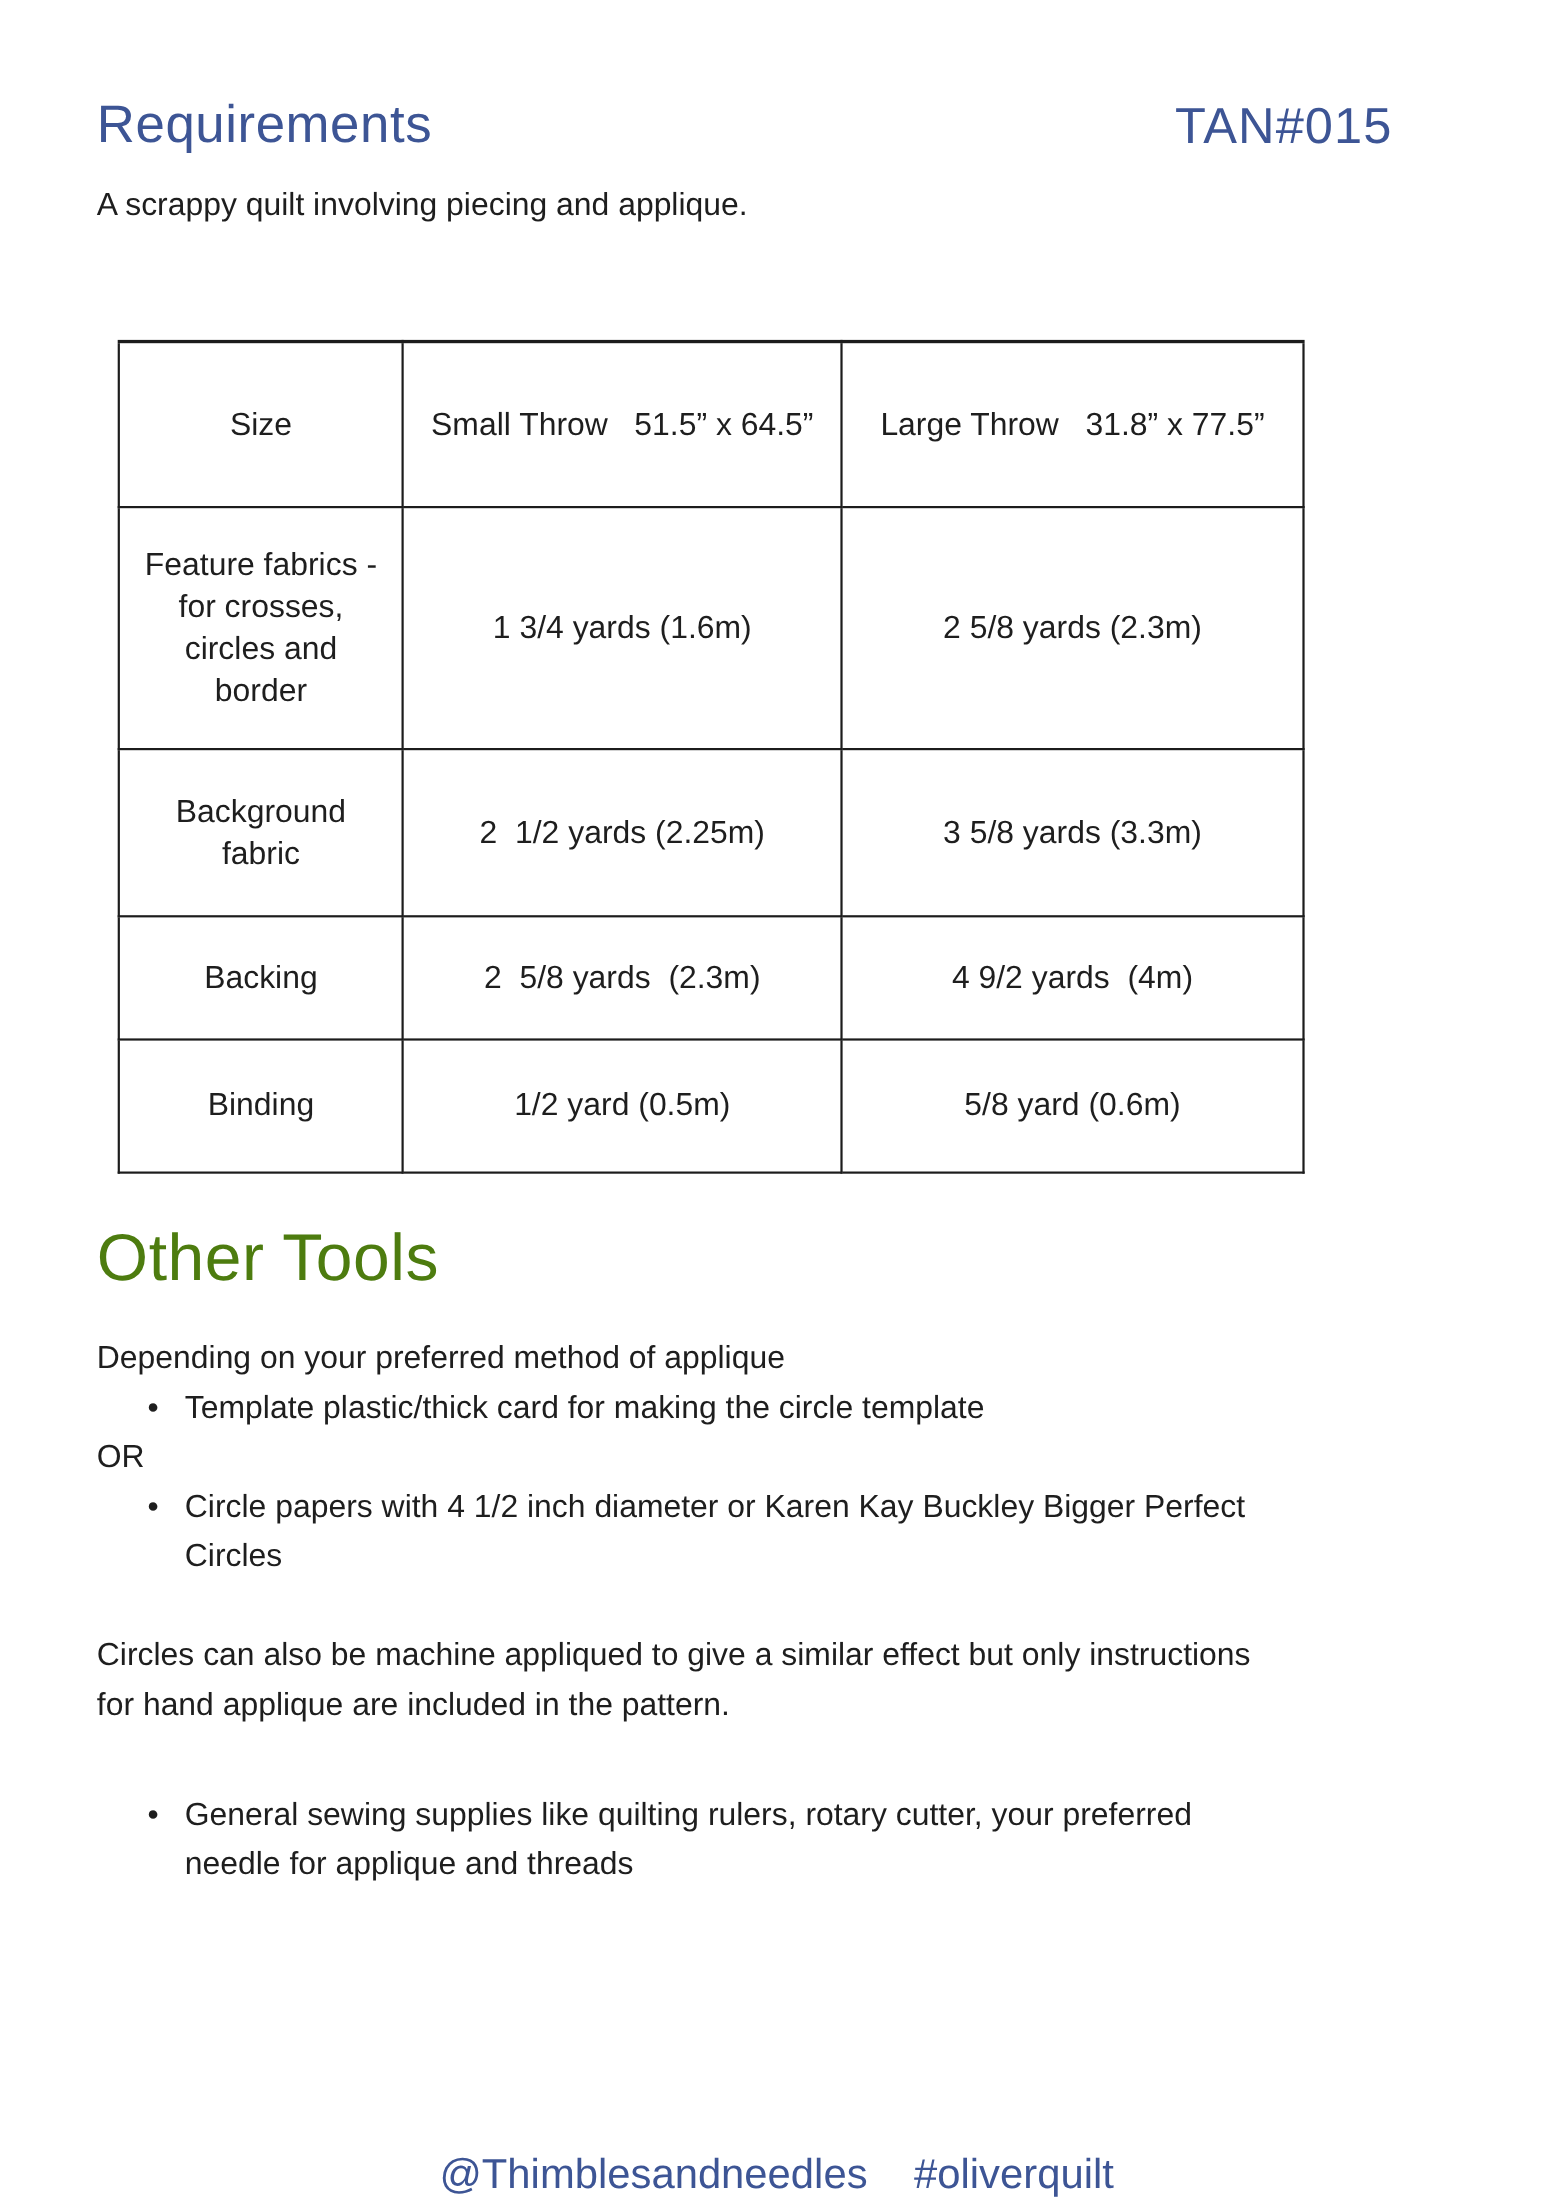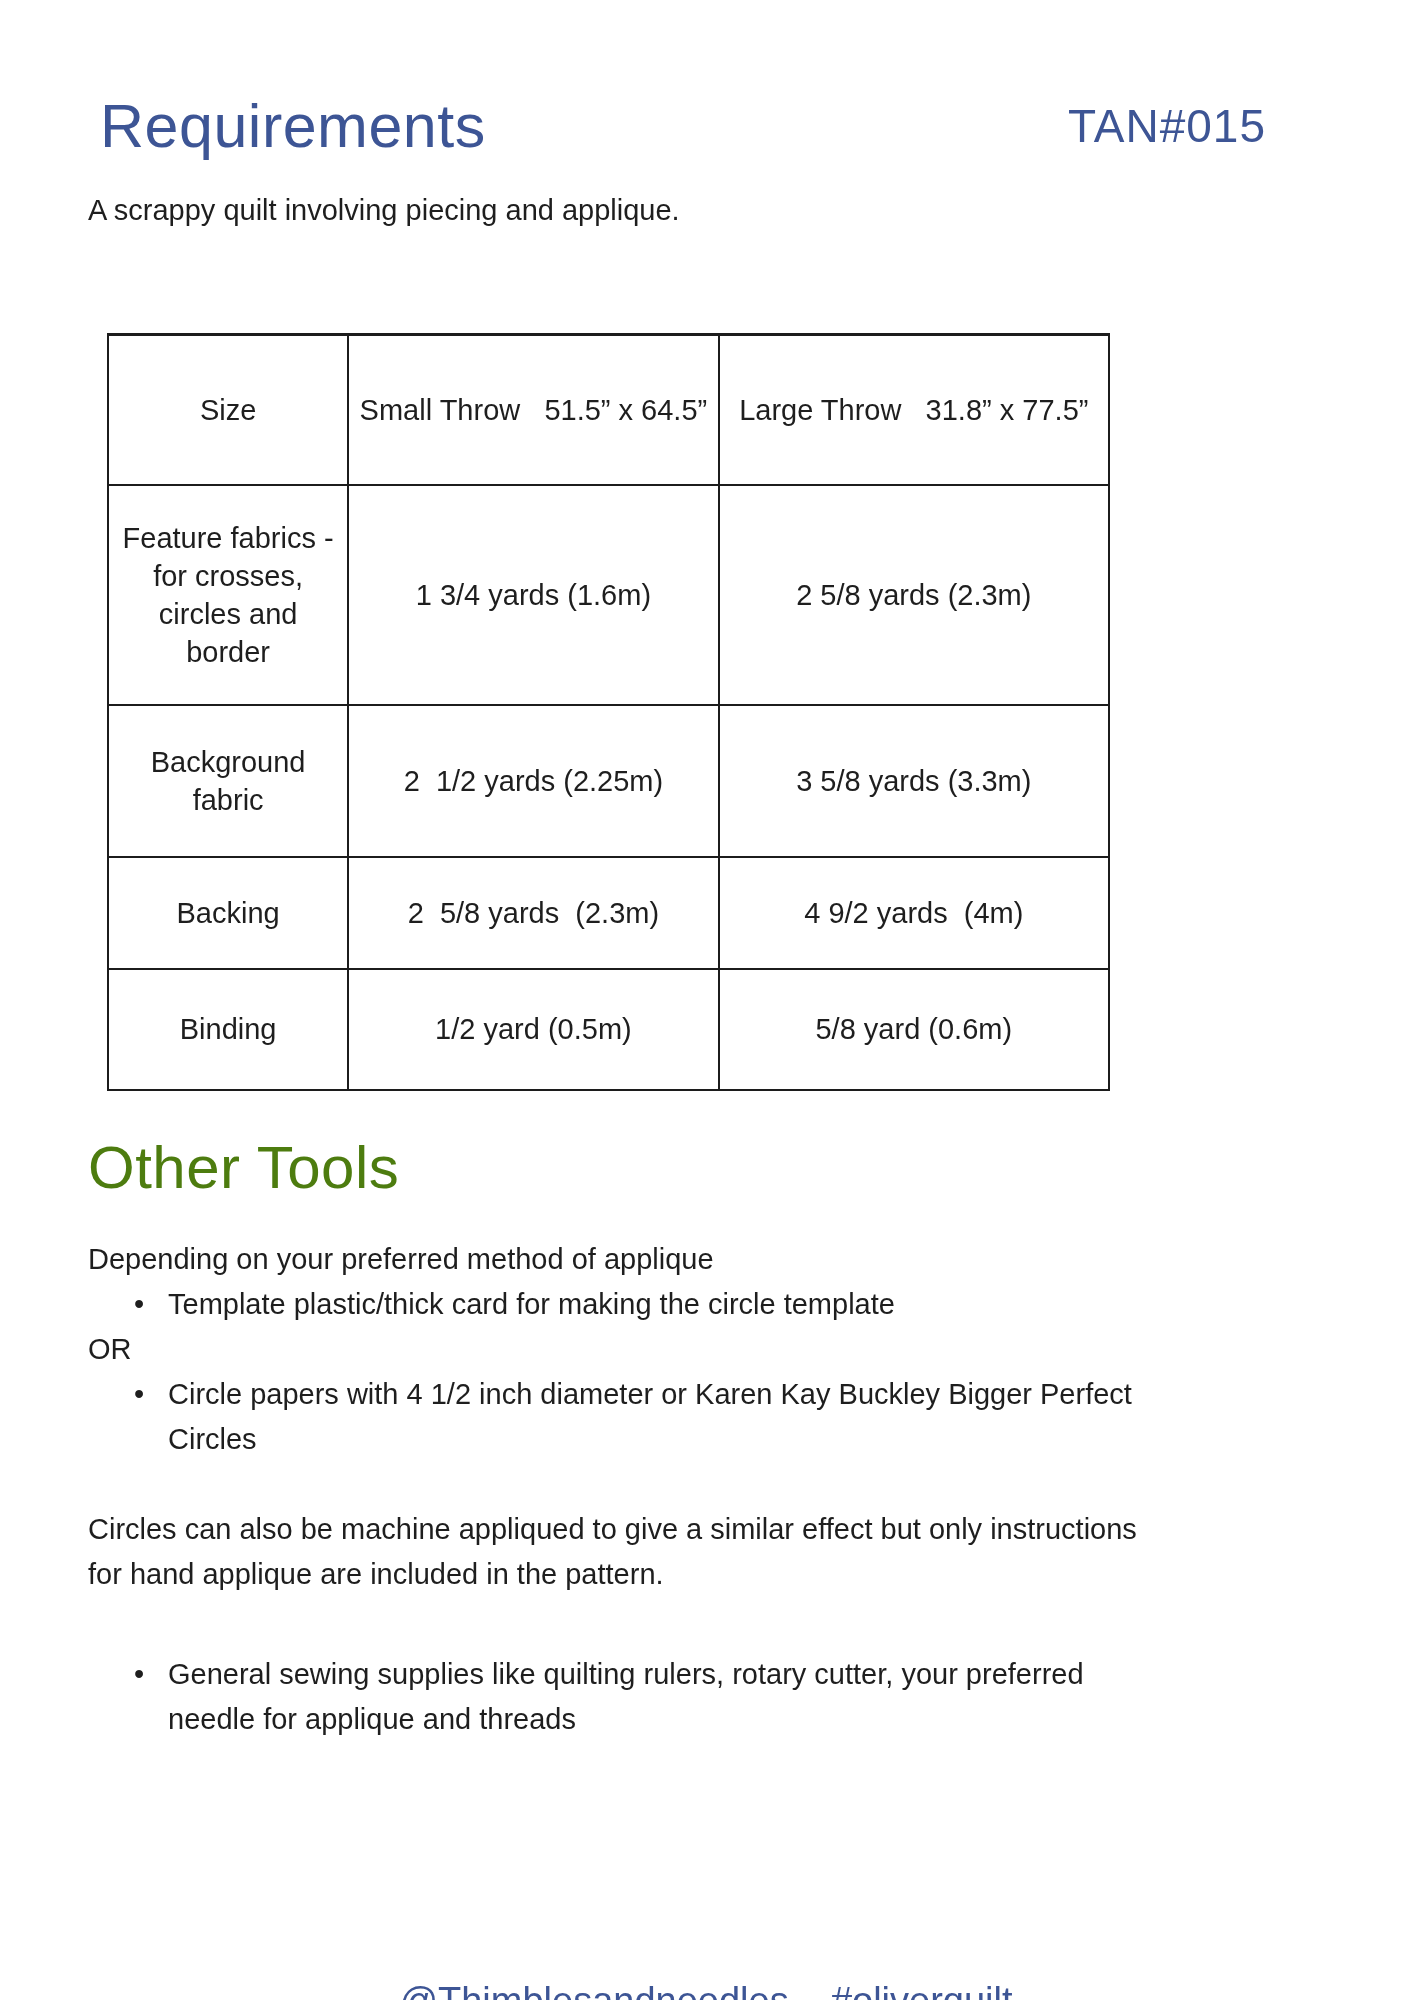--- a/index.html
+++ b/index.html
@@ -11,22 +11,22 @@
     padding: 78px 90px 0 88px;
     background: #ffffff;
     font-family: "Liberation Sans", sans-serif;
     color: #1e1e1e;
     overflow: hidden;
   }
 
   
   .hdr { display: flex; justify-content: space-between; align-items: center; }
   .hdr h1 {
-    margin: 12px;
-    font-size: 61px;
+    margin: 0;
+    font-size: 48px;
     line-height: 72px;
     font-weight: 400;
     color: #3d5595;
     letter-spacing: 0.5px;
   }
   .hdr .code {
     font-size: 46px;
     color: #3d5595;
     margin-right: 58px;
     letter-spacing: 1px;
@@ -34,21 +34,21 @@
   .subtitle {
     margin: 14px 0 0 0;
     font-size: 29px;
     line-height: 44px;
   }
 
   
   table.req {
     border-collapse: collapse;
     margin: 100px 0 0 19px;
-    width: 1003px;
+    width: 1079px;
     table-layout: fixed;
   }
   table.req { border: 2px solid #1c1c1c; border-top-width: 3px; }
   table.req th, table.req td {
     border: 2px solid #1c1c1c;
     font-weight: 400;
     font-size: 29px;
     line-height: 38px;
     text-align: center;
     vertical-align: middle;

